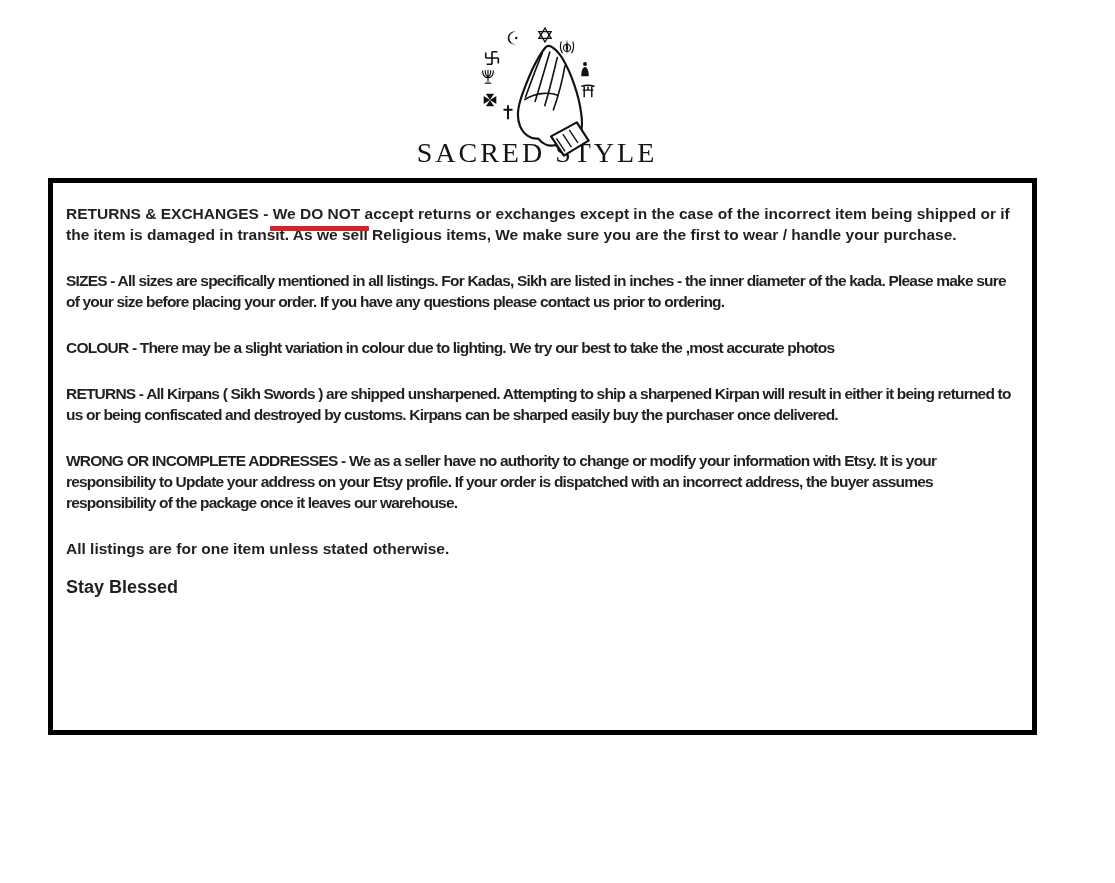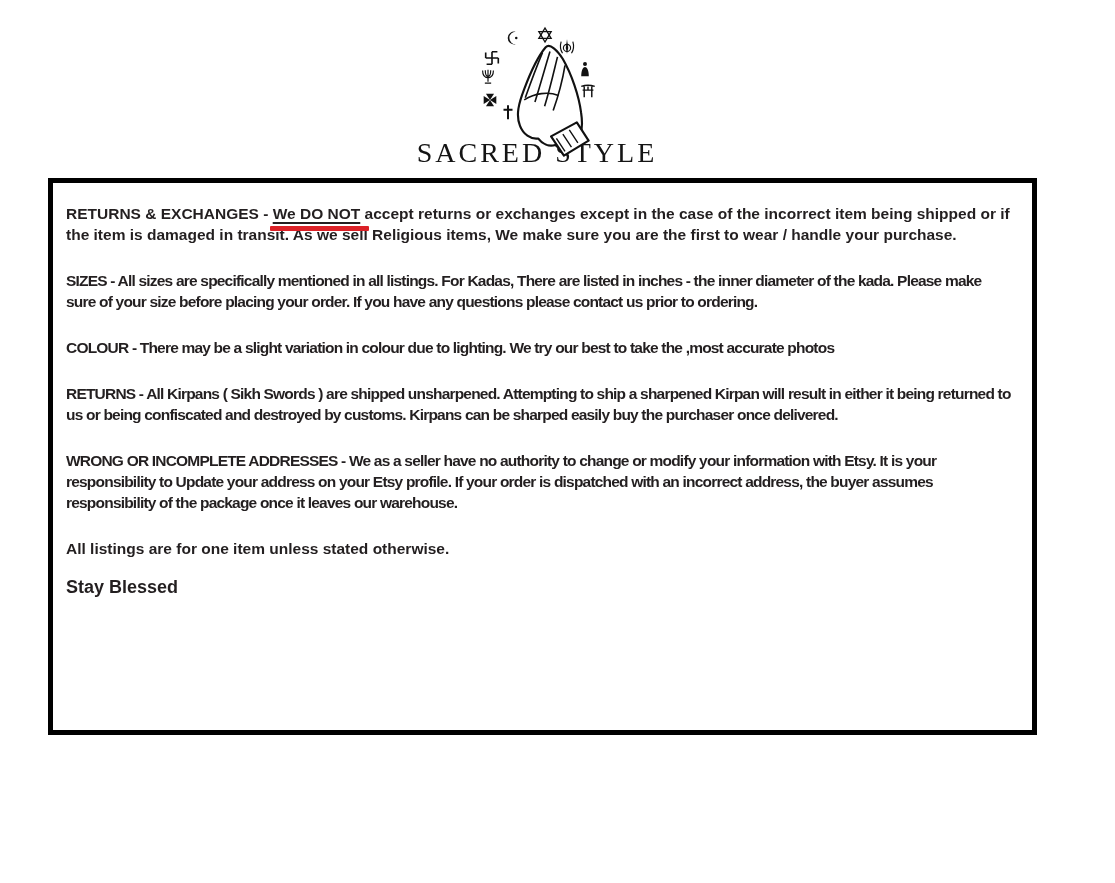--- a/index.html
+++ b/index.html
@@ -22,21 +22,21 @@
          color:#141414;white-space:nowrap;}
 
   
   .box{position:absolute;left:48px;top:178px;width:989px;min-height:557px;
        border:5px solid var(--border);background:var(--bg);
        padding:20px 18px 10px 13px;}
   .para{font-weight:bold;font-size:15.5px;line-height:21px;max-width:952px;
         margin:0 0 25px 0;}
   .cond{letter-spacing:-0.8px;}
   .colour-extra{}
-  .hl{position:relative;display:inline-block;text-decoration:underline;
+  .hl{position:relative;display:inline-block;
       text-decoration-thickness:2px;text-underline-offset:3px;}
   .hl::after{content:"";position:absolute;left:-3px;right:-9px;bottom:-7px;
              height:5px;background:var(--red);border-radius:1px;}
   .note{margin-bottom:16px;}
   .signoff{font-size:18px;line-height:24px;margin-bottom:8px;}
 </style>
 </head>
 <body>
 
 <div class="logo">
@@ -121,21 +121,21 @@
   </span>
 </div>
 
 <div class="brand">SACRED STYLE</div>
 
 <div class="box">
 
   <p class="para"><span>RETURNS &amp; EXCHANGES</span><span> - </span><span class="hl">We DO NOT</span><span> accept returns or exchanges except in the case of the incorrect item being shipped or if the item is damaged in transit.  As we sell Religious items, We make sure you are the first to wear / handle your purchase.</span></p>
 
 
-  <p class="para cond"><span>SIZES</span><span> - All sizes are specifically mentioned in all listings.  For Kadas, There are listed in inches - the inner diameter of the kada.  Please make sure of your size before placing your order.  If you have any questions please contact us prior to ordering.</span></p>
+  <p class="para cond"><span>SIZES</span><span> - All sizes are specifically mentioned in all listings.  For Kadas, Sikh are listed in inches - the inner diameter of the kada.  Please make sure of your size before placing your order.  If you have any questions please contact us prior to ordering.</span></p>
 
   <p class="para cond colour-extra"><span>COLOUR</span><span> - There may be a slight variation in colour due to lighting. We try our best to take the ,most accurate photos</span></p>
 
   <p class="para cond"><span>RETURNS</span><span> - All Kirpans ( Sikh Swords ) are shipped unsharpened.  Attempting to ship a sharpened Kirpan will result in either it being returned to us or being confiscated and destroyed by customs.  Kirpans can be sharped easily buy the purchaser once delivered.</span></p>
 
   <p class="para cond"><span>WRONG OR INCOMPLETE ADDRESSES</span><span> - We as a seller have no authority to change or modify your information with Etsy.  It is your responsibility to Update your address on your Etsy profile.  If your order is dispatched with an incorrect address, the buyer assumes responsibility of the package once it leaves our warehouse.</span></p>
 
   <p class="para note">All listings are for one item unless stated otherwise.</p>
 
   <p class="para signoff">Stay Blessed</p>

